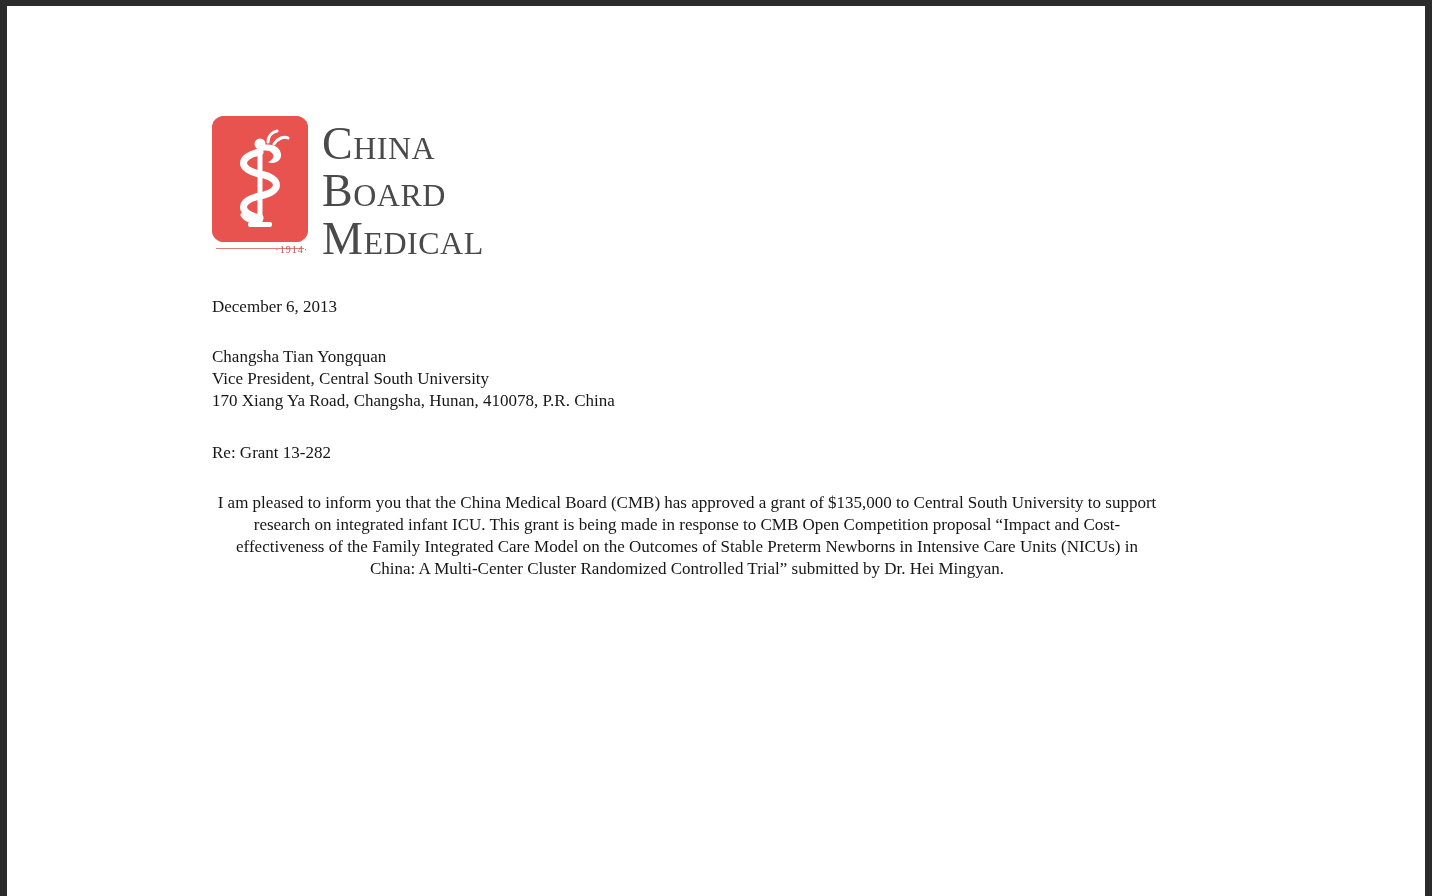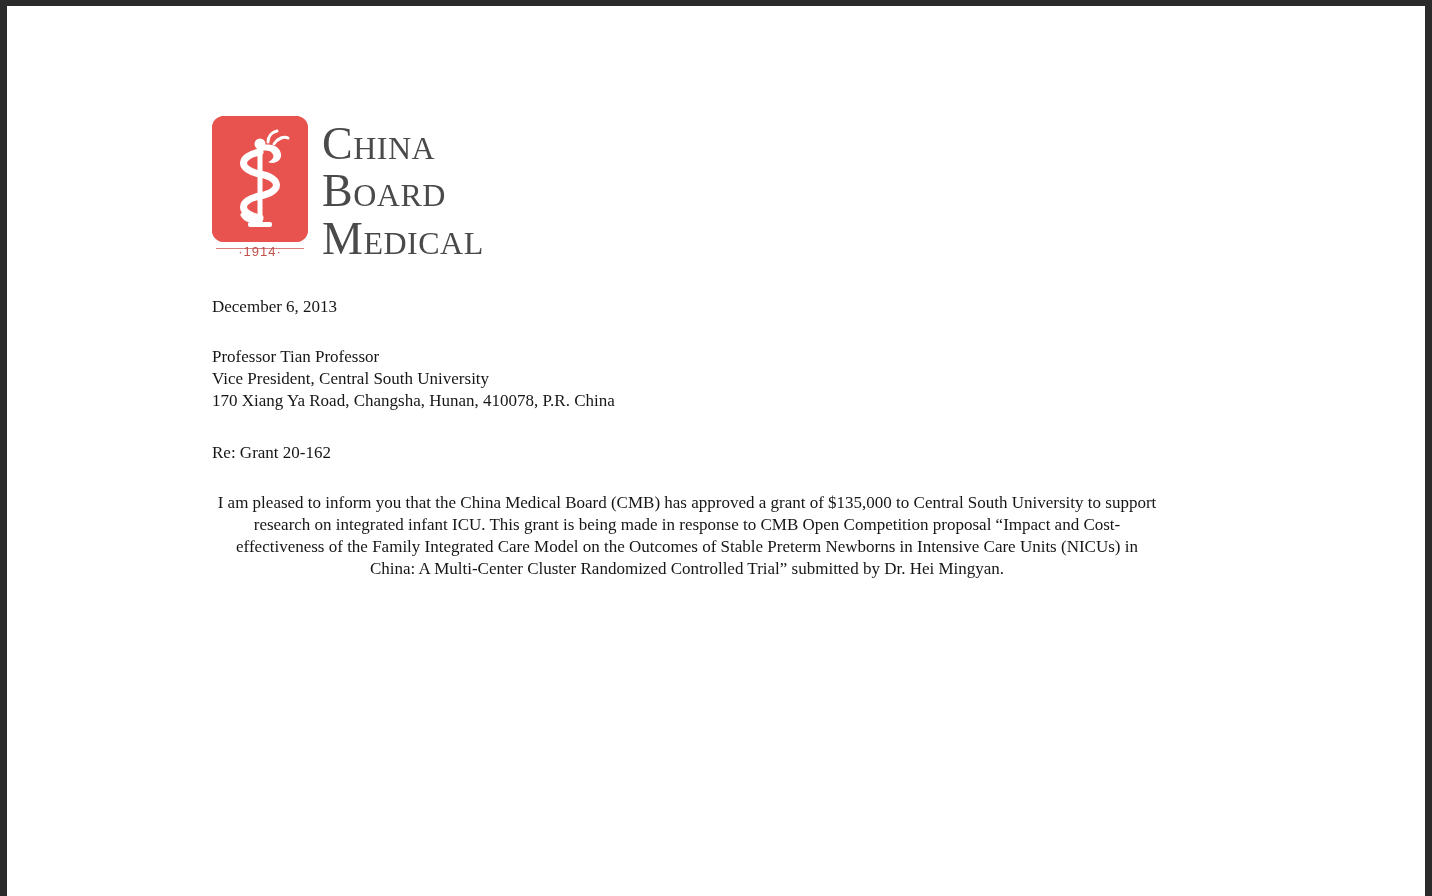--- a/index.html
+++ b/index.html
@@ -79,23 +79,23 @@
     border-radius: 12px;
   }
   .logo-box svg {
     display: block;
   }
   .logo-year {
     position: absolute;
     left: 0;
     top: 128px;
     width: 96px;
-    text-align: center;
-    font-family: Liberation Sans, sans-serif;
-    font-size: 13px;
+    text-align: right;
+    font-family: Liberation Serif, serif;
+    font-size: 10px;
     letter-spacing: 1px;
     color: #c1504d;
   }
   .logo-year-rule {
     position: absolute;
     left: 4px;
     top: 132px;
     width: 88px;
     height: 1px;
     background: #d9807d;
@@ -180,27 +180,27 @@
           <span class="wm-line">Board</span>
           <span class="wm-line">Medical</span>
         </div>
       </div>
 
       <div class="letter-block">
         <p>December 6, 2013</p>
       </div>
 
       <div class="letter-block address">
-        <p>Professor Tian Professor</p>
+        <p>Changsha Tian Yongquan</p>
         <p>Vice President, Central South University</p>
         <p>170 Xiang Ya Road, Changsha, Hunan, 410078, P.R. China</p>
       </div>
 
       <div class="letter-block">
-        <p>Re: Grant 20-162</p>
+        <p>Re: Grant 13-282</p>
       </div>
 
 
       <div class="letter-block">
         <p class="para">I am pleased to inform you that the China Medical Board (CMB) has approved a grant of $135,000 to Central South University to support research on integrated infant ICU. This grant is being made in response to CMB Open Competition proposal “Impact and Cost-effectiveness of the Family Integrated Care Model on the Outcomes of Stable Preterm Newborns in Intensive Care Units (NICUs) in China: A Multi-Center Cluster Randomized Controlled Trial” submitted by Dr. Hei Mingyan.</p>
       </div>
 
     </div>
   </div>
 </div>

